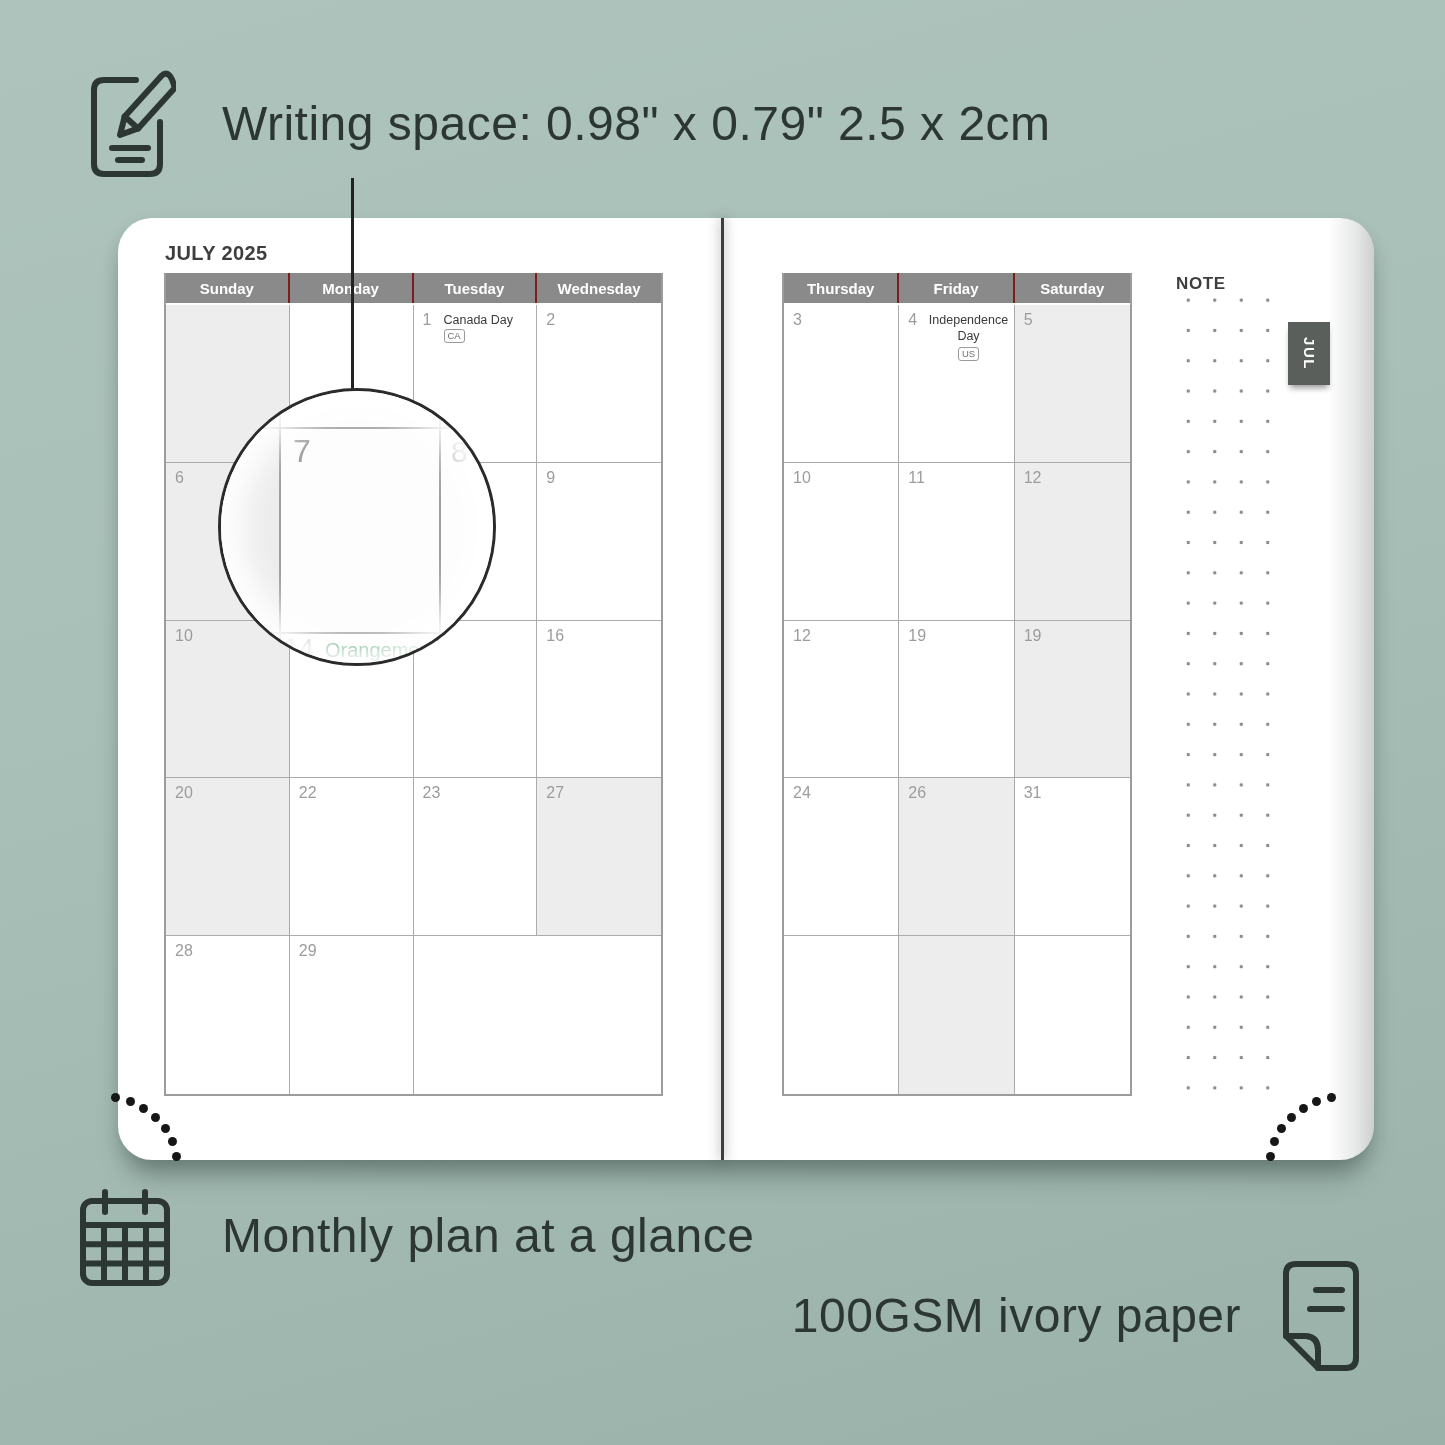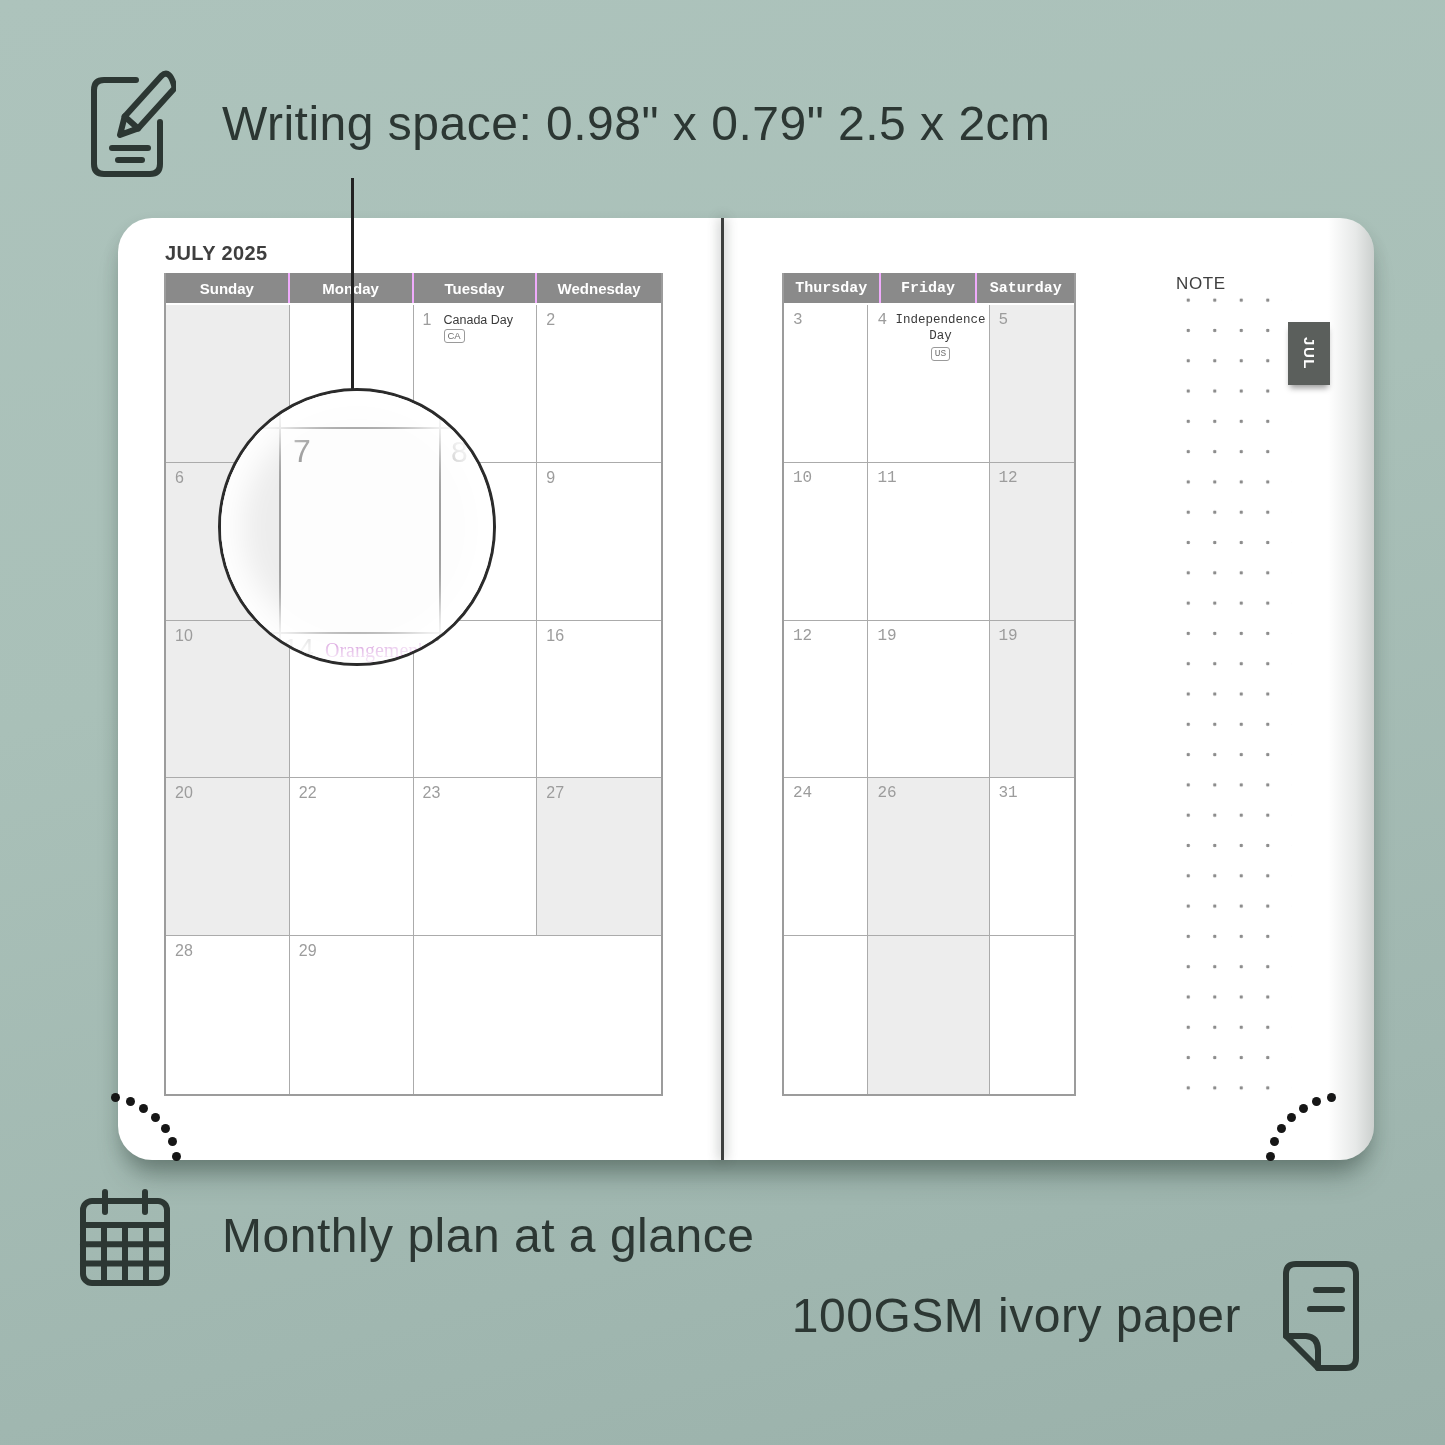--- a/index.html
+++ b/index.html
@@ -46,28 +46,28 @@
     position:absolute;left:603px;top:0;width:3px;height:100%;
     background:#3d3f3e;box-shadow:0 0 12px 1px rgba(70,80,76,.45);
   }
   #left-title{
     position:absolute;left:47px;top:24px;
     font-size:20px;font-weight:bold;color:#3e3e3e;letter-spacing:.4px;
   }
   
   .cal{position:absolute;top:55px;border:2px solid #9c9c9c;border-top:none;box-sizing:border-box;background:#fff;}
   #left-cal{left:46px;width:499px;height:823px;}
-  #right-cal{left:664px;width:294px;height:823px;font-family:Liberation Mono, monospace;}
+  #right-cal{left:664px;width:350px;height:823px;}
   .cal-head{display:grid;height:30px;background:#8a8a8a;border-bottom:2px solid #fff;}
   #left-cal .cal-head,#left-cal .cal-body{grid-template-columns:repeat(4,1fr);}
   #right-cal .cal-head,#right-cal .cal-body{grid-template-columns:repeat(3,1fr);}
   .hcell{
     display:flex;align-items:center;justify-content:center;
     color:#fff;font-size:15px;font-weight:bold;
-    border-right:2px solid #f0abfc;
+    border-right:2px solid #7f1d1d;
   }
   .hcell:last-child{border-right:none;}
   .cal-body{display:grid;grid-auto-rows:157.8px;}
   .cell{
     position:relative;box-sizing:border-box;
     border-right:1.5px solid #ababab;border-bottom:1.5px solid #ababab;
     background:#fff;
   }
   #left-cal .cell:nth-child(4n){border-right:none;}
   #right-cal .cell:nth-child(3n){border-right:none;}
@@ -83,21 +83,21 @@
   .badge-row{display:block;text-align:center;margin-top:1px;}
   
   #note-dots{
     position:absolute;left:1054px;top:60px;width:120px;height:824px;
     background-image:radial-gradient(circle,#8c8c8c 1.7px,rgba(0,0,0,0) 2px);
     background-size:26.5px 30.3px;background-position:3px 7px;
   }
   #note-label{
     position:absolute;left:1056px;top:56px;
     background:#fff;padding:0 9px 2px 2px;
-    font-size:17px;font-weight:normal;color:#3e3e3e;letter-spacing:.6px;
+    font-size:17px;font-weight:bold;color:#3e3e3e;letter-spacing:.6px;
   }
   #month-tab{
     position:absolute;left:1170px;top:104px;width:42px;height:63px;
     background:#5b5f5c;display:flex;align-items:center;justify-content:center;
     box-shadow:0 5px 6px -2px rgba(0,0,0,.4);
   }
   #month-tab span{
     transform:rotate(90deg);
     color:#fff;font-size:15px;font-weight:bold;letter-spacing:1.5px;
   }
@@ -109,21 +109,21 @@
     position:absolute;left:218px;top:388px;width:278px;height:278px;
     border-radius:50%;border:3px solid #2b2b2b;background:#fdfdfd;
     overflow:hidden;z-index:9;box-sizing:border-box;
   }
   .mag-band{position:absolute;left:0;top:0;width:58px;height:100%;background:#ededed;}
   .mag-vline{position:absolute;top:0;width:2px;height:100%;background:#9e9e9e;}
   .mag-hline{position:absolute;left:0;width:100%;height:2px;background:#9e9e9e;}
   #mag-day{position:absolute;left:72px;top:42px;font-size:32px;color:#9e9e9e;}
   #mag-next{position:absolute;left:230px;top:44px;font-size:30px;color:#9e9e9e;}
   #mag-bday{position:absolute;left:62px;top:242px;font-size:28px;color:#a6a6a6;}
-  #mag-bhol{position:absolute;left:104px;top:248px;font-size:20px;color:#a21caf;white-space:nowrap;font-family:Liberation Serif, serif;}
+  #mag-bhol{position:absolute;left:104px;top:248px;font-size:20px;color:#15803d;white-space:nowrap;}
   #mag-glow{
     position:absolute;left:0;top:0;right:0;bottom:0;border-radius:50%;
     box-shadow:inset 0 0 28px 22px rgba(255,255,255,.94);pointer-events:none;
   }
 </style>
 </head>
 <body>
 
 <div class="anno-icon" id="note-icon">
   <svg width="92" height="112" viewBox="0 0 92 112">

